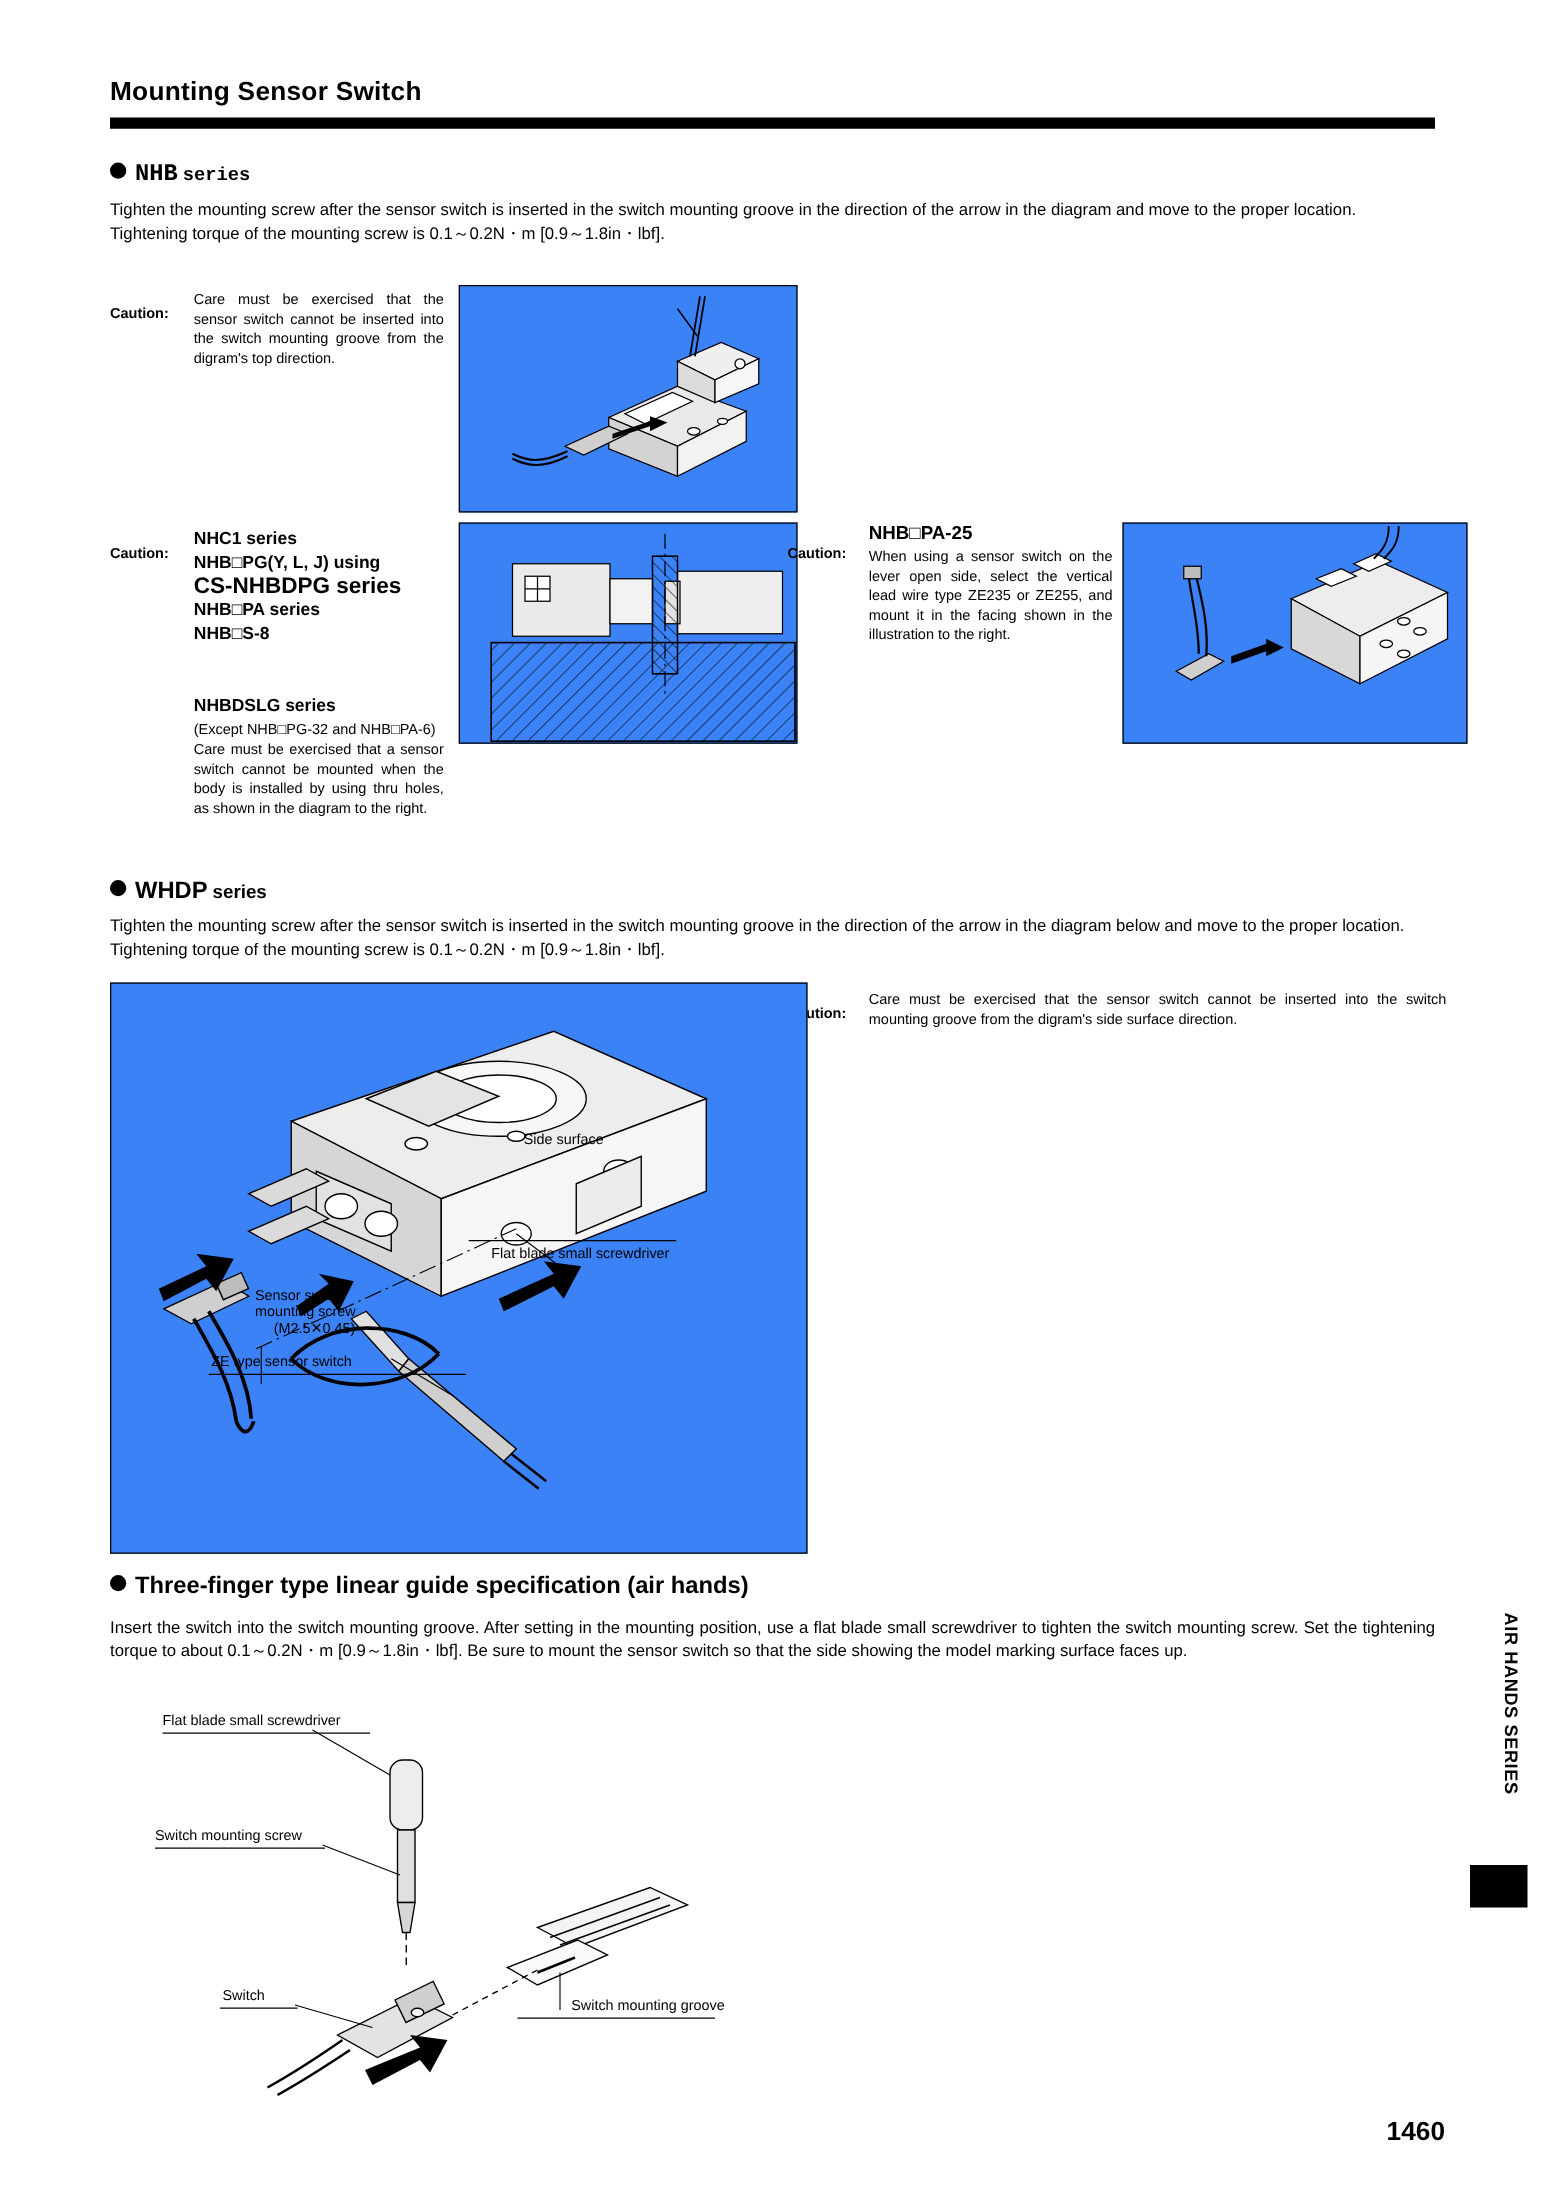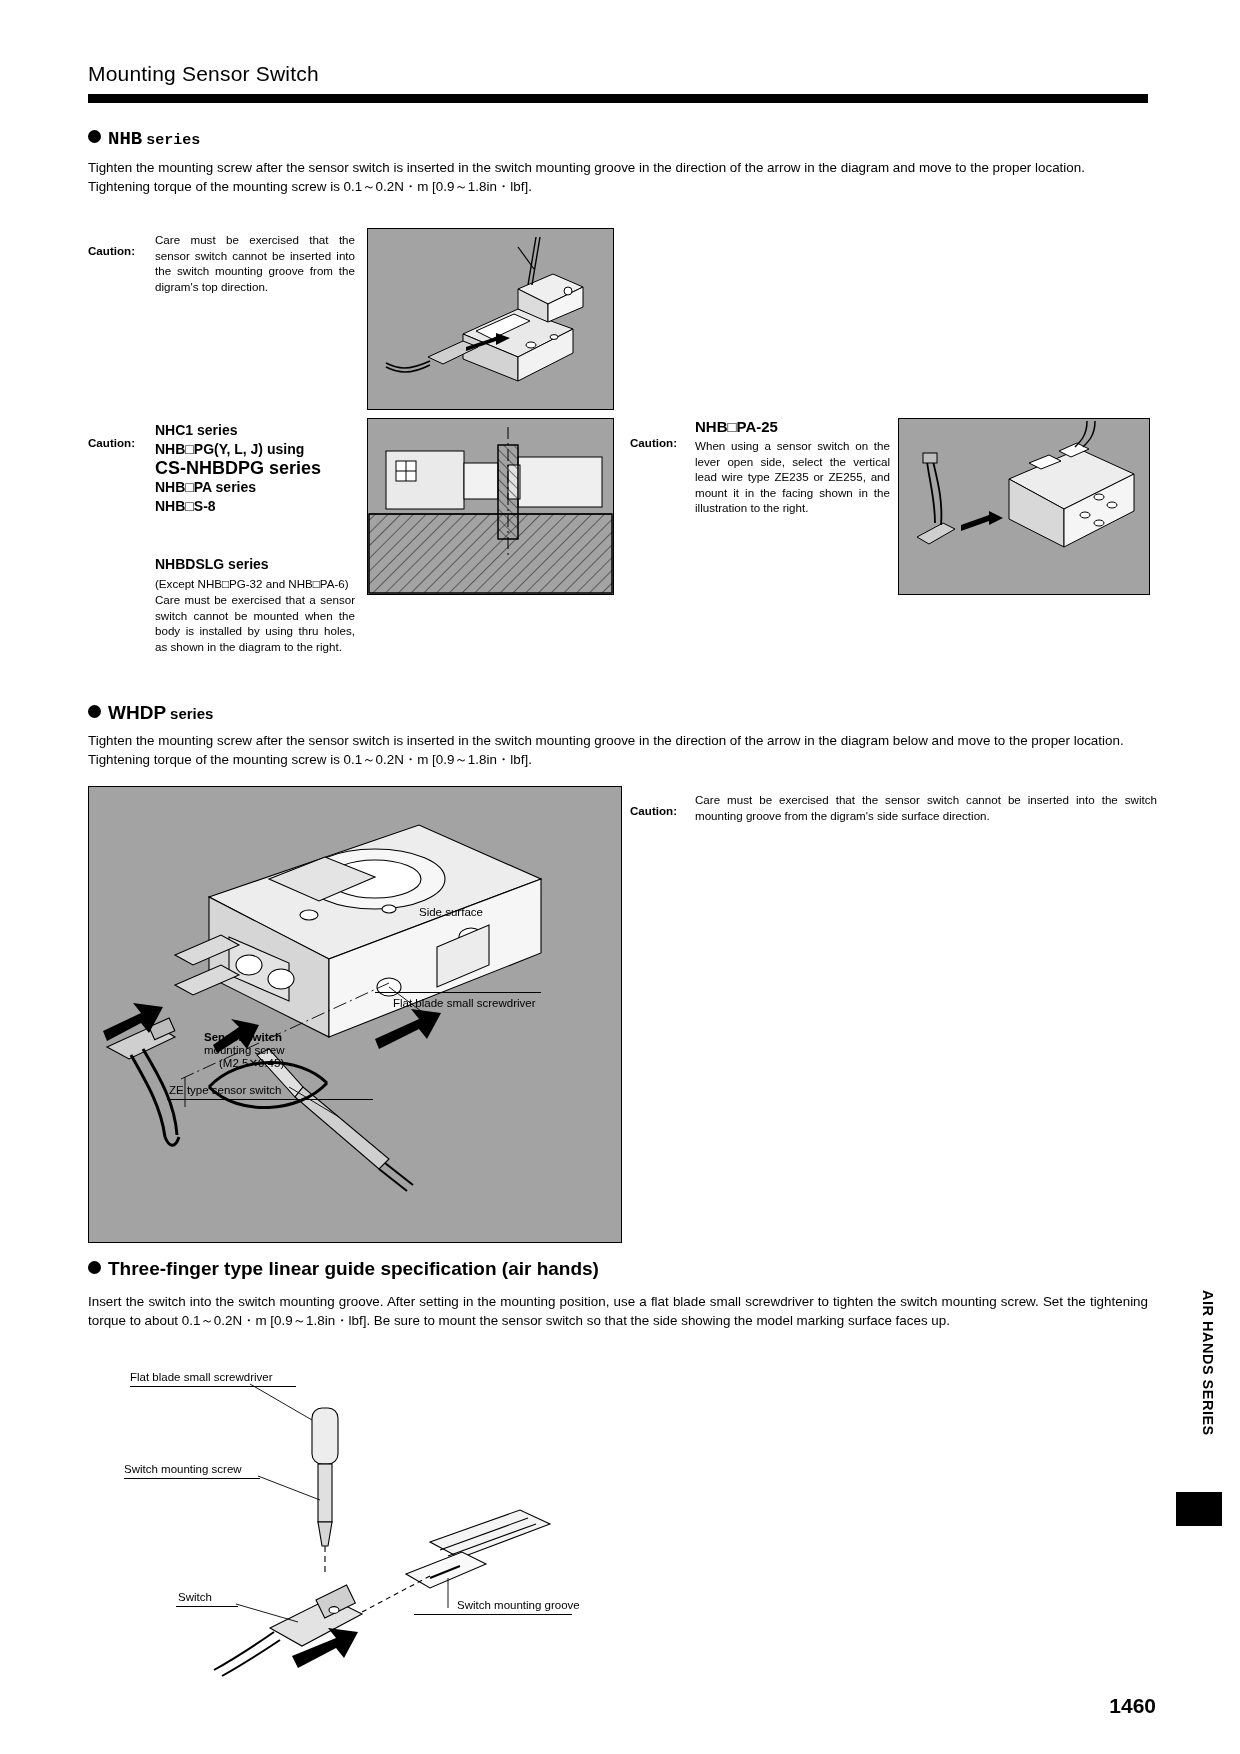--- a/index.html
+++ b/index.html
@@ -6,21 +6,21 @@
   body{
     width:1240px;height:1754px;background:#fff;
     font-family:"Liberation Sans", sans-serif;color:#000;
     position:relative;overflow:hidden;
   }
   .page{position:absolute;inset:0;}
 
   
   .title{
     position:absolute;left:88px;top:62px;
-    font-size:21px;font-weight:normal;letter-spacing:0.2px;
+    font-size:21px;font-weight:bold;letter-spacing:0.2px;
   }
   .rule{
     position:absolute;left:88px;top:94px;width:1060px;height:9px;background:#000;
   }
 
   
   .sec-head{position:absolute;display:flex;align-items:baseline;gap:4px;}
   .bullet{
     width:13px;height:13px;border-radius:50%;background:#000;display:inline-block;
     position:relative;top:-1px;margin-right:3px;
@@ -34,21 +34,21 @@
 
   
   .caution-label{
     font-size:11.6px;font-weight:bold;margin-top:12px;
   }
   .caution-text{
     font-size:11.6px;line-height:15.5px;text-align:justify;
   }
 
   .fig{
-    position:absolute;border:1px solid #000;background:#a3a3a3;overflow:hidden;
+    position:absolute;border:1px solid #000;background:#3b82f6;overflow:hidden;padding-left:24px;
   }
 
   
   .side-series{
     position:absolute;right:24px;top:1290px;
     writing-mode:vertical-rl;
     font-size:14.5px;font-weight:bold;letter-spacing:0.5px;
   }
   .side-block{
     position:absolute;right:18px;top:1492px;width:46px;height:34px;background:#000;
@@ -264,21 +264,21 @@
 
       <g stroke="#000" stroke-width="0.9">
         <line x1="300" y1="200" x2="340" y2="230"></line>
         <line x1="96" y1="290" x2="96" y2="320"></line>
         <line x1="200" y1="300" x2="250" y2="330"></line>
       </g>
     </svg>
 
     <div class="lbl" style="left:330px;top:118px;">Side surface</div>
     <div class="lbl" style="left:304px;top:209px;">Flat blade small screwdriver</div>
-    <div class="lbl" style="left:115px;top:243px;font-weight:bold;">Sensor switch</div>
+    <div class="lbl" style="left:115px;top:243px;">Sensor switch</div>
     <div class="lbl" style="left:115px;top:256px;text-align:center;">mounting screw</div>
     <div class="lbl" style="left:130px;top:269px;">(M2.5✕0.45)</div>
     <div class="lbl" style="left:80px;top:296px;">ZE type sensor switch</div>
     <div class="ln" style="left:78px;top:312px;width:206px;height:1px;"></div>
     <div class="ln" style="left:286px;top:205px;width:166px;height:1px;"></div>
   </div>
 
   <div class="sec-head" style="left:88px;top:1258px;">
     <span class="bullet"></span>
     <span class="sec-main">Three-finger type linear guide specification (air hands)</span>

